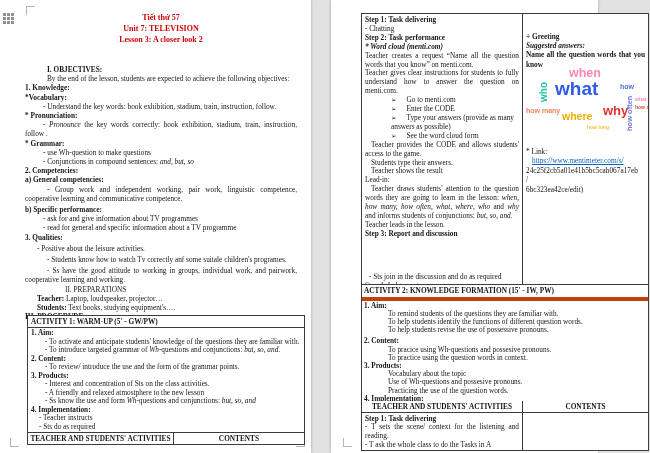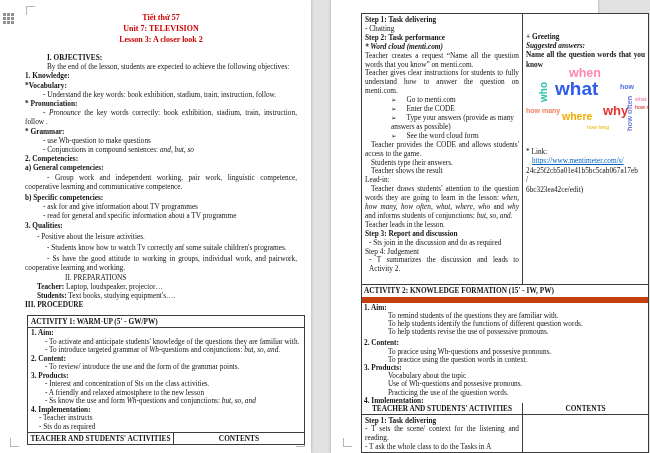--- a/index.html
+++ b/index.html
@@ -8,37 +8,37 @@
   .page{position:absolute;top:0;height:453px;background:#fff;box-shadow:0 0 3px rgba(0,0,0,.28)}
   .page-left{left:0;width:311px}
   .page-right{left:331px;width:267px}
 
   .line{min-height:1em}
   .j{text-align:justify}
 
   
   .lp-content{position:absolute;left:25px;right:14px;top:12px;font-size:7.3px;line-height:9.2px}
   #lp-title .line{text-align:center;font-weight:bold;font-size:8px;line-height:11px;color:#cc0000}
-  #lp-title{margin-bottom:8px}
+  #lp-title{margin-bottom:20px}
   .act-box{position:absolute;left:27px;right:6px;top:315px;height:130px;background:#fff;
            border:1px solid #3c3c3c;display:flex;flex-direction:column;font-size:7.3px;line-height:8.5px;box-sizing:border-box}
   .act-title{font-weight:bold;padding:1px 3px;border-bottom:1px solid #3c3c3c;line-height:9px}
   .act-content{flex:1;overflow:hidden;padding:1px 3px}
   .tbl-header{display:flex;border-top:1px solid #3c3c3c;font-weight:bold;text-align:center;line-height:9px}
   .tbl-header .th-c1{width:52.5%;border-right:1px solid #3c3c3c;padding:1px 0}
   .tbl-header .th-c2{flex:1;padding:1px 0}
 
   
   .rp-table{position:absolute;left:30px;top:13px;width:288px;border:1px solid #3c3c3c;
             font-size:7.3px;line-height:8.9px;box-sizing:border-box;background:#fff}
   .rp-row1{display:flex;height:270px}
   .cell-l{width:161px;border-right:1px solid #3c3c3c;padding:2px 3px;overflow:hidden;box-sizing:border-box}
   .cell-r{flex:1;padding:2px 3px;overflow:hidden;position:relative;box-sizing:border-box}
   .answers-head{margin-top:16px;line-height:9.2px}
-  .act2-title{border-top:1px solid #3c3c3c;border-bottom:6px solid #c2410c;font-weight:bold;padding:1px 2px;line-height:9.5px}
+  .act2-title{border-top:1px solid #3c3c3c;border-bottom:4px solid #c2410c;font-weight:bold;padding:1px 2px;line-height:9.5px}
   .act2-content{height:100px;overflow:hidden;padding:1px 2px;line-height:8.2px;box-sizing:border-box}
   .rp-th{border-top:none}
   .rp-th .th-c1{width:161px;box-sizing:border-box}
   .rp-steprow{display:flex;height:37px;overflow:hidden;border-top:1px solid #3c3c3c}
 
   .arrow-line{padding-left:26px}
   .arrow-glyph{font-family:"DejaVu Sans",sans-serif;font-size:6.5px;margin-right:10px}
 
   
   .word-cloud{position:relative;height:64px;margin-top:-2px;font-family:"Liberation Sans",sans-serif}
@@ -91,21 +91,21 @@
         <div class="line"><span style="font-weight: bold;">*Vocabulary:</span></div>
         <div class="line" style="padding-left: 18px;"><span>- Understand the key words: book exhibition, stadium, train, instruction, follow.</span></div>
         <div class="line"><span style="font-weight: bold;">* Pronunciation:</span></div>
         <div class="line j" style="text-indent: 18px;"><span>- </span><span style="font-style: italic;">Pronounce</span><span> the key words correctly: book exhibition, stadium, train, instruction, follow .</span></div>
         <div class="line"><span style="font-weight: bold;">* Grammar:</span></div>
         <div class="line" style="padding-left: 18px;"><span>- use Wh-question to make questions</span></div>
         <div class="line" style="padding-left: 18px;"><span>- Conjunctions in compound sentences: </span><span style="font-style: italic;">and, but, so</span></div>
         <div class="line"><span style="font-weight: bold;">2. Competencies:</span></div>
         <div class="line"><span style="font-weight: bold;">a) General competencies:</span></div>
         <div class="line j" style="text-indent: 22px;"><span>- Group work and independent working, pair work, linguistic competence, cooperative learning and communicative competence.</span></div>
-        <div class="line" style="margin-top: 2px;"><span style="font-weight: bold;">b) Specific competencies:</span></div>
+        <div class="line" style="margin-top: 2px;"><span style="font-weight: bold;">b) Specific performance:</span></div>
         <div class="line" style="padding-left: 18px;"><span>- ask for and give information about TV programmes</span></div>
         <div class="line" style="padding-left: 18px;"><span>- read for general and specific information about a TV programme</span></div>
         <div class="line"><span style="font-weight: bold;">3. Qualities:</span></div>
         <div class="line" style="padding-left: 12px; margin-top: 2px;"><span>- Positive about the leisure activities.</span></div>
         <div class="line j" style="text-indent: 22px; margin-top: 2px;"><span>- Students know how to watch Tv correctly anf some suitale children's programes.</span></div>
         <div class="line j" style="text-indent: 22px; margin-top: 2px;"><span>- Ss have the good attitude to working in groups, individual work, and pairwork, cooperative learning and working.</span></div>
         <div class="line"><span style="font-weight: normal; padding-left: 40px;">II. PREPARATIONS</span></div>
         <div class="line" style="padding-left: 12px;"><span style="font-weight: bold;">Teacher:</span><span> Laptop, loudspeaker, projector…</span></div>
         <div class="line" style="padding-left: 12px;"><span style="font-weight: bold;">Students:</span><span> Text books, studying equipment's….</span></div>
         <div class="line"><span style="font-weight: bold;">III. PROCEDURE</span></div>
@@ -152,21 +152,21 @@
           <div class="line arrow-line"><span class="arrow-glyph">➢</span><span>Enter the CODE</span></div>
           <div class="line arrow-line"><span class="arrow-glyph">➢</span><span>Type your answers (provide as many answers as possible)</span></div>
           <div class="line arrow-line"><span class="arrow-glyph">➢</span><span>See the word cloud form</span></div>
           <div class="line j" style="text-indent: 6px;"><span>Teacher provides the CODE and allows students' access to the game.</span></div>
           <div class="line" style="text-indent: 6px;"><span>Students type their answers.</span></div>
           <div class="line" style="text-indent: 6px;"><span>Teacher shows the result</span></div>
           <div class="line"><span>Lead-in:</span></div>
           <div class="line j" style="text-indent: 6px;"><span>Teacher draws students' attention to the question words they are going to learn in the lesson: </span><span style="font-style: italic;">when, how many, how often, what, where, who</span><span> and </span><span style="font-style: italic;">why</span><span> and informs students of conjunctions: </span><span style="font-style: italic;">but, so, and</span><span>.</span></div>
           <div class="line"><span>Teacher leads in the lesson.</span></div>
           <div class="line"><span style="font-weight: bold;">Step 3: Report and discussion</span></div>
-          <div class="line" style="padding-left: 4px;"><span>- Sts join in the discussion and do as required</span></div>
+          <div class="line" style="padding-left: 4px; margin-top: 34px;"><span>- Sts join in the discussion and do as required</span></div>
           <div class="line"><span style="font-weight: normal;">Step 4: Judgement</span></div>
           <div class="line j" style="padding-left: 4px;"><span>- T summarizes the discussion and leads to Activity 2.</span></div>
         </div>
       <div class="cell-r">
         <div id="rp-answers-head" class="answers-head">
             <div class="line"><span style="font-weight: bold;">+ Greeting</span></div>
             <div class="line"><span style="font-weight: bold; font-style: italic;">Suggested answers:</span></div>
             <div class="line j"><span style="font-weight: bold;">Name all the question words that you know</span></div>
           </div>
         <div id="word-cloud" class="word-cloud">

